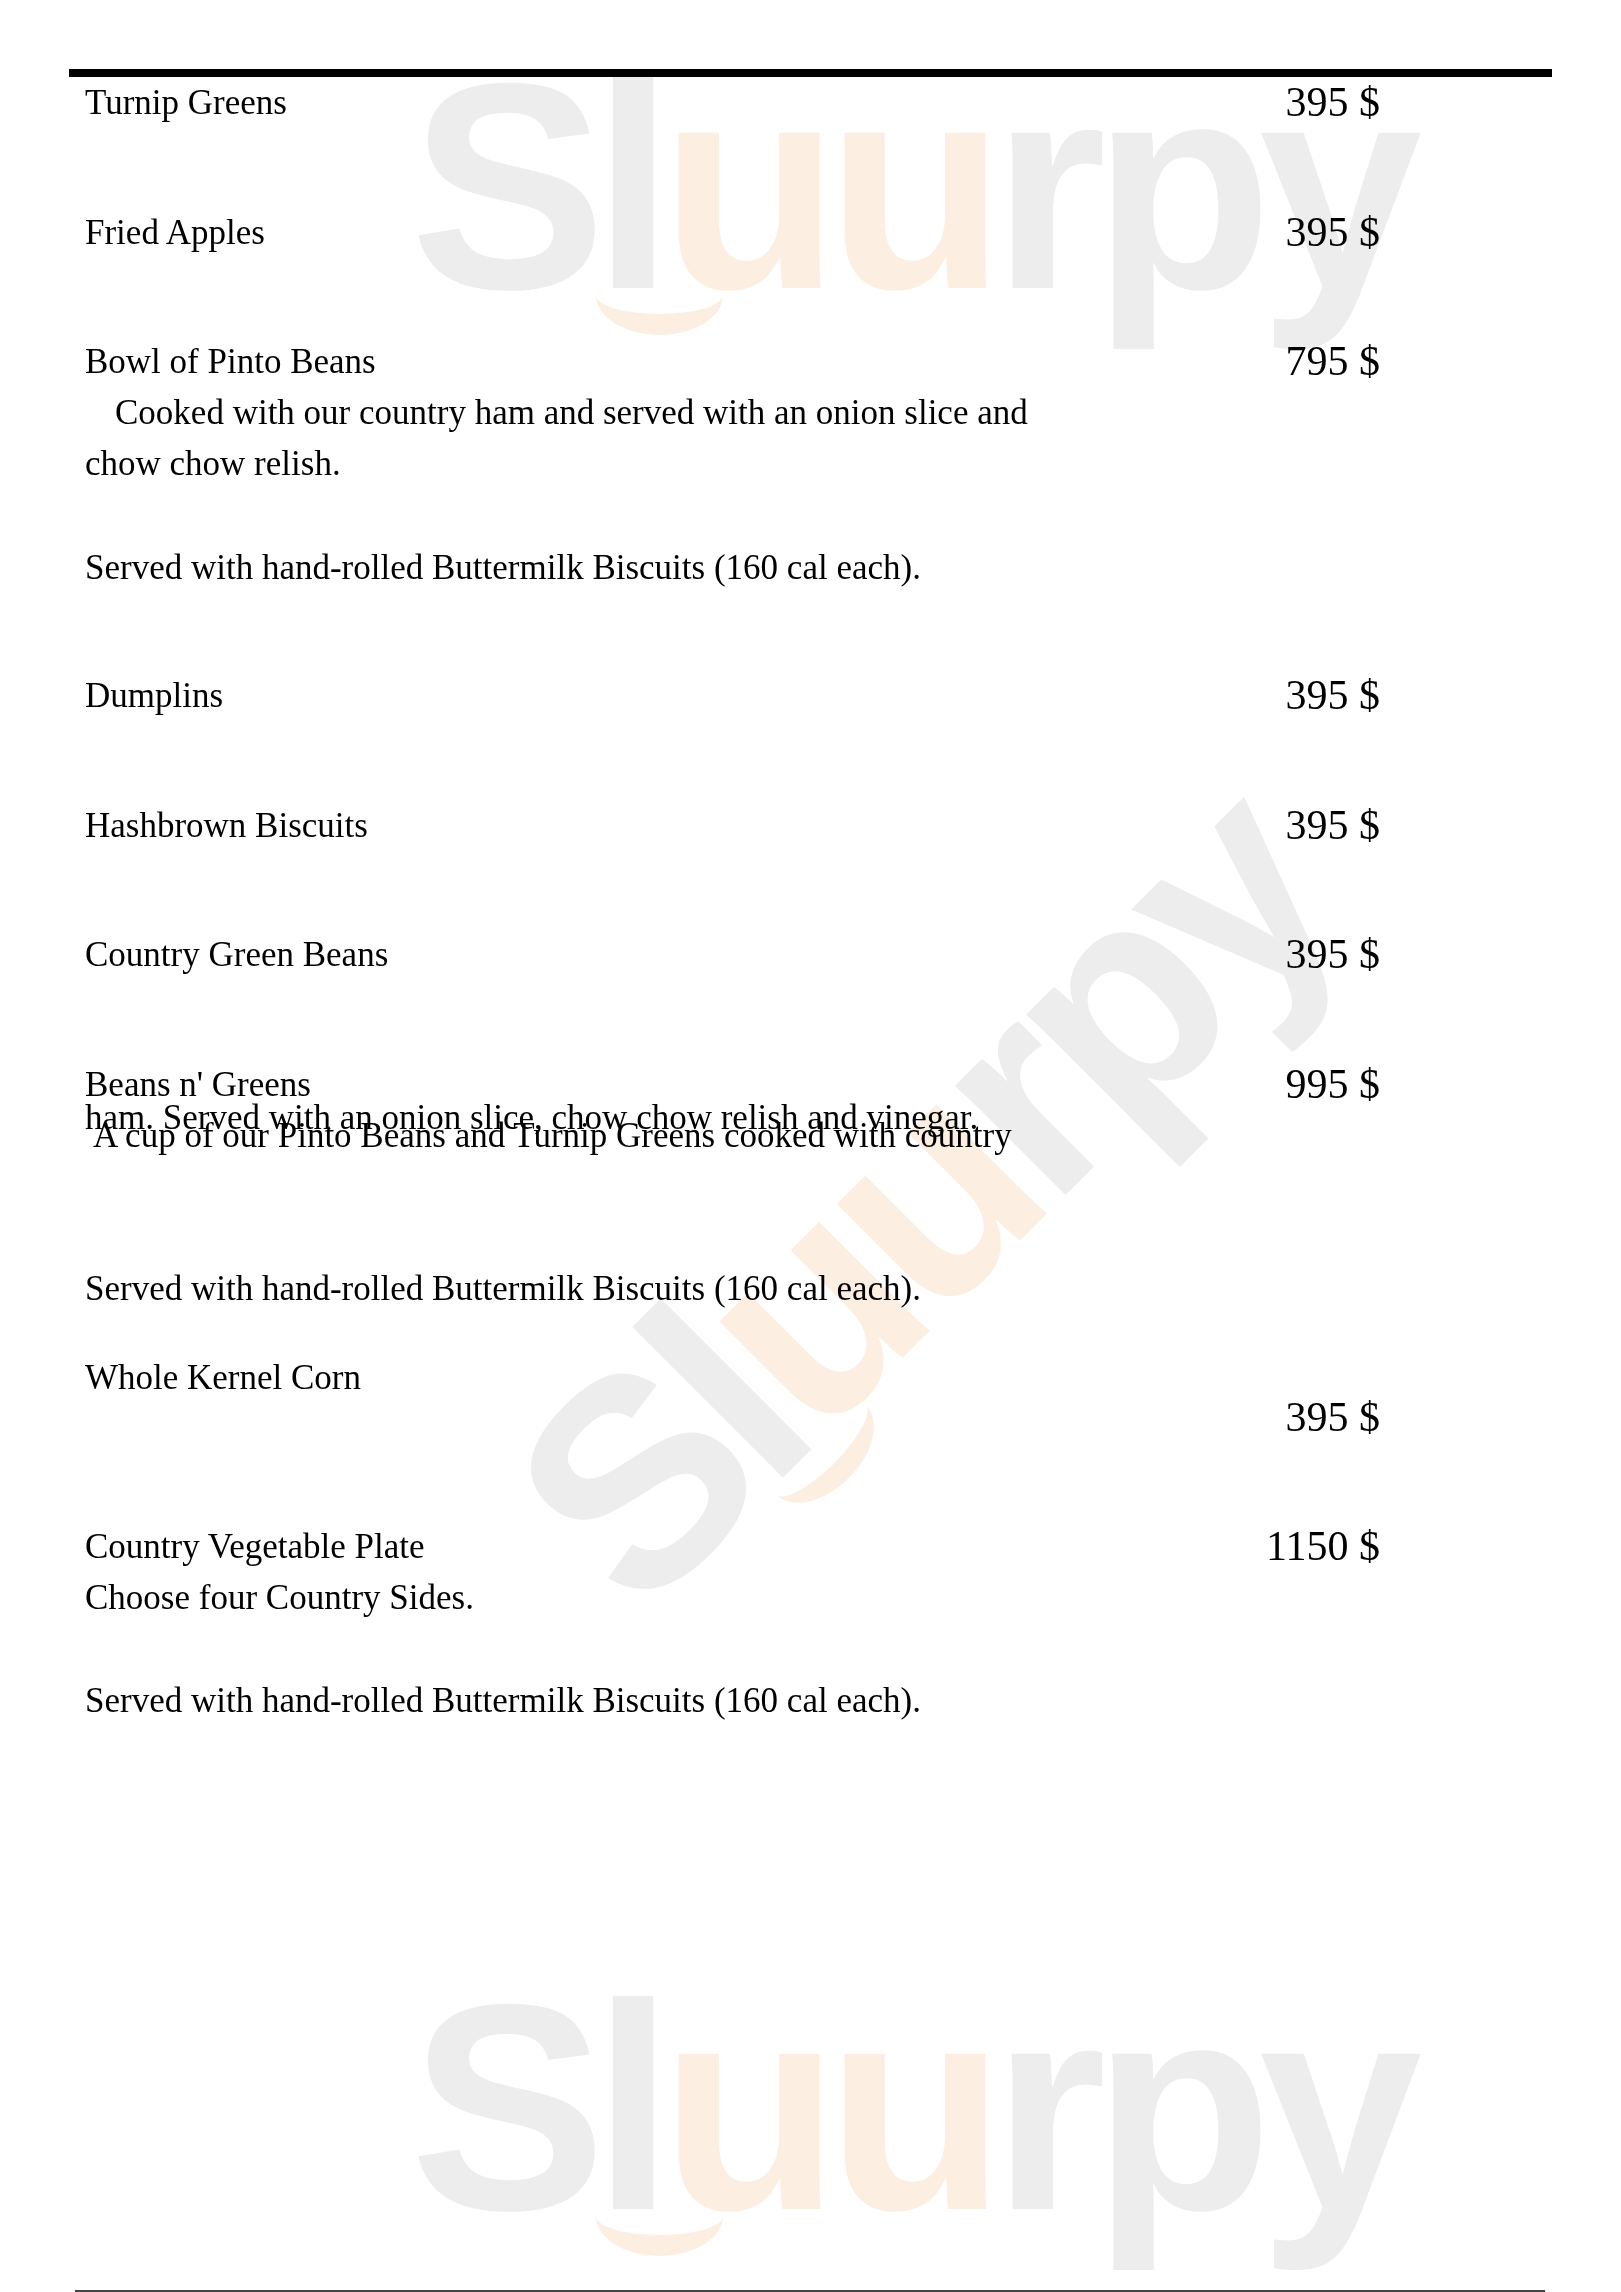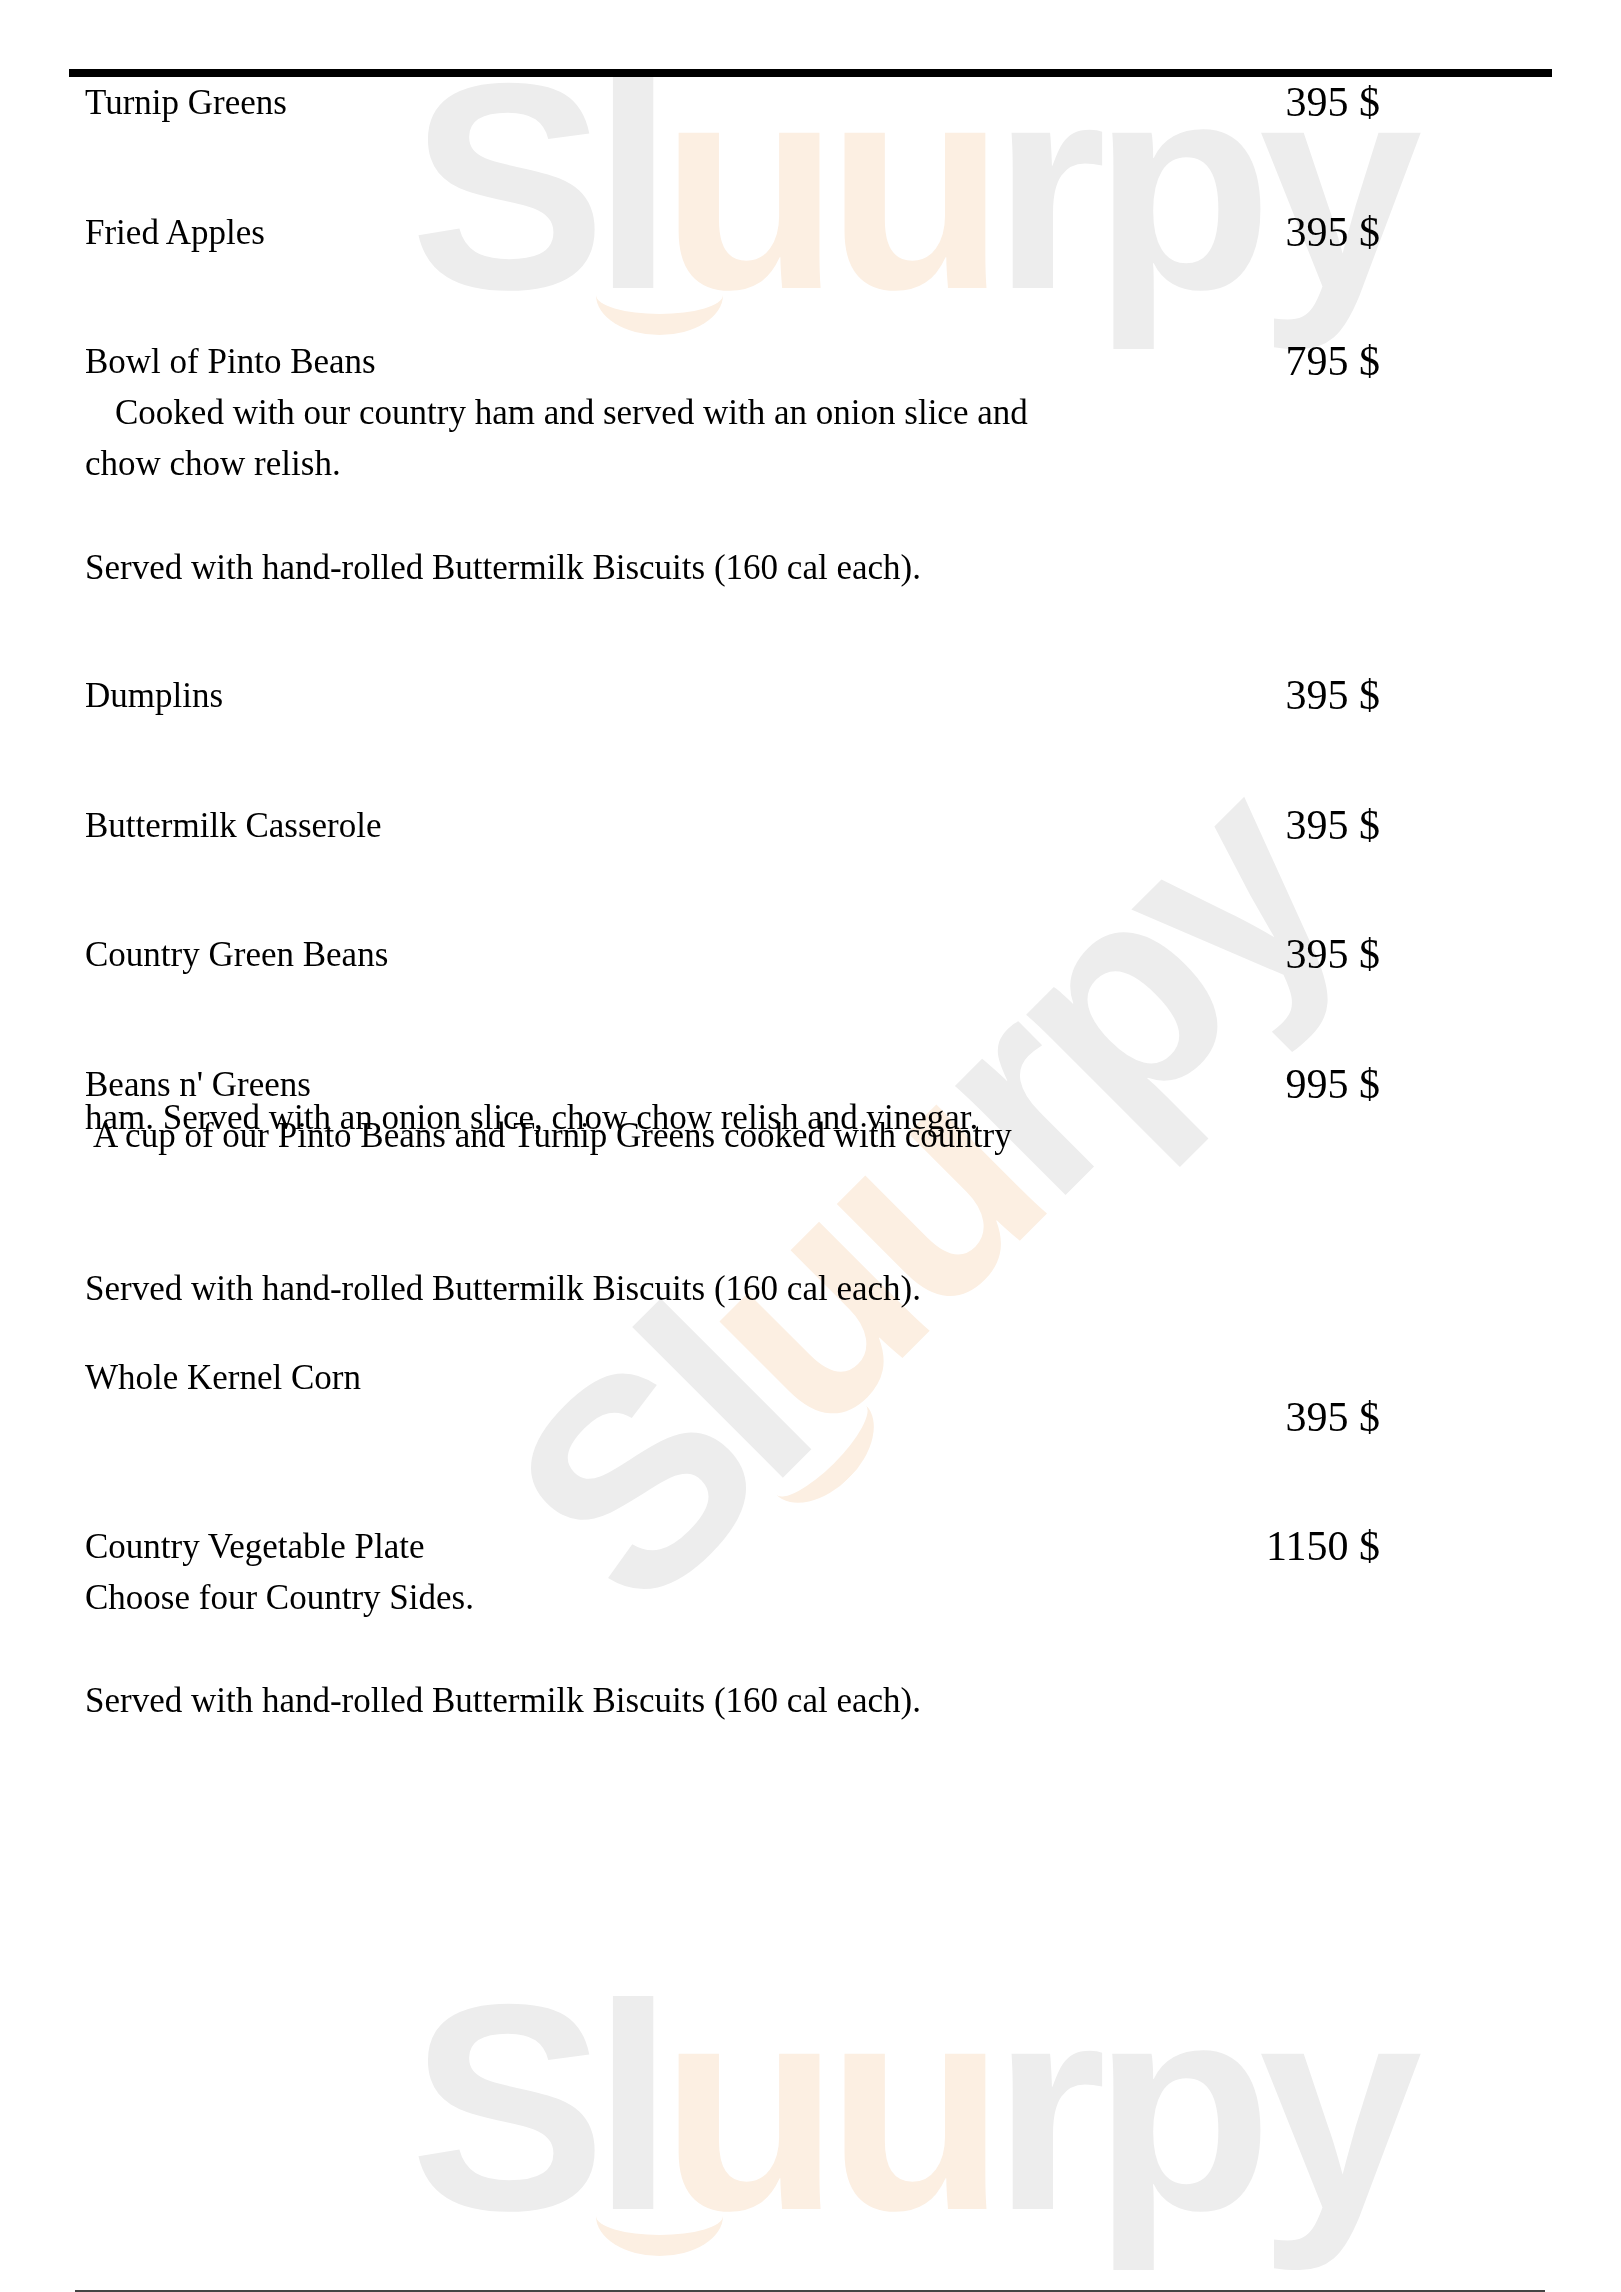--- a/index.html
+++ b/index.html
@@ -54,21 +54,21 @@
     <div class="line" style="top:438px;">chow chow relish.</div>
     <div class="line" style="top:542px;">Served with hand-rolled Buttermilk Biscuits (160 cal each).</div>
   </div>
 
   <div>
     <div class="line" style="top:670px;">Dumplins</div>
     <div class="price" style="top:670px;">395 $</div>
   </div>
 
   <div>
-    <div class="line" style="top:800px;">Buttermilk Casserole</div>
+    <div class="line" style="top:800px;">Hashbrown Biscuits</div>
     <div class="price" style="top:800px;">395 $</div>
   </div>
 
   <div>
     <div class="line" style="top:929px;">Country Green Beans</div>
     <div class="price" style="top:929px;">395 $</div>
   </div>
 
   <div>
     <div class="line" style="top:1059px;">Beans n' Greens</div>

